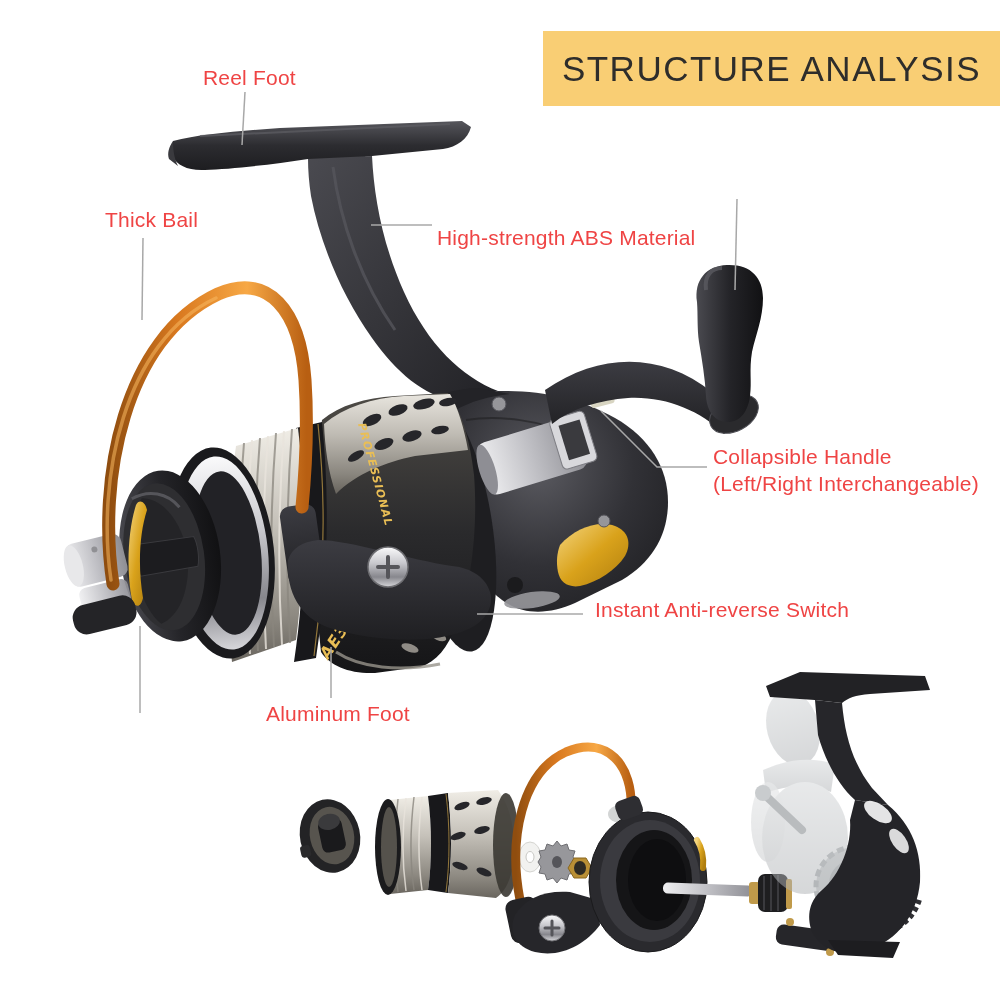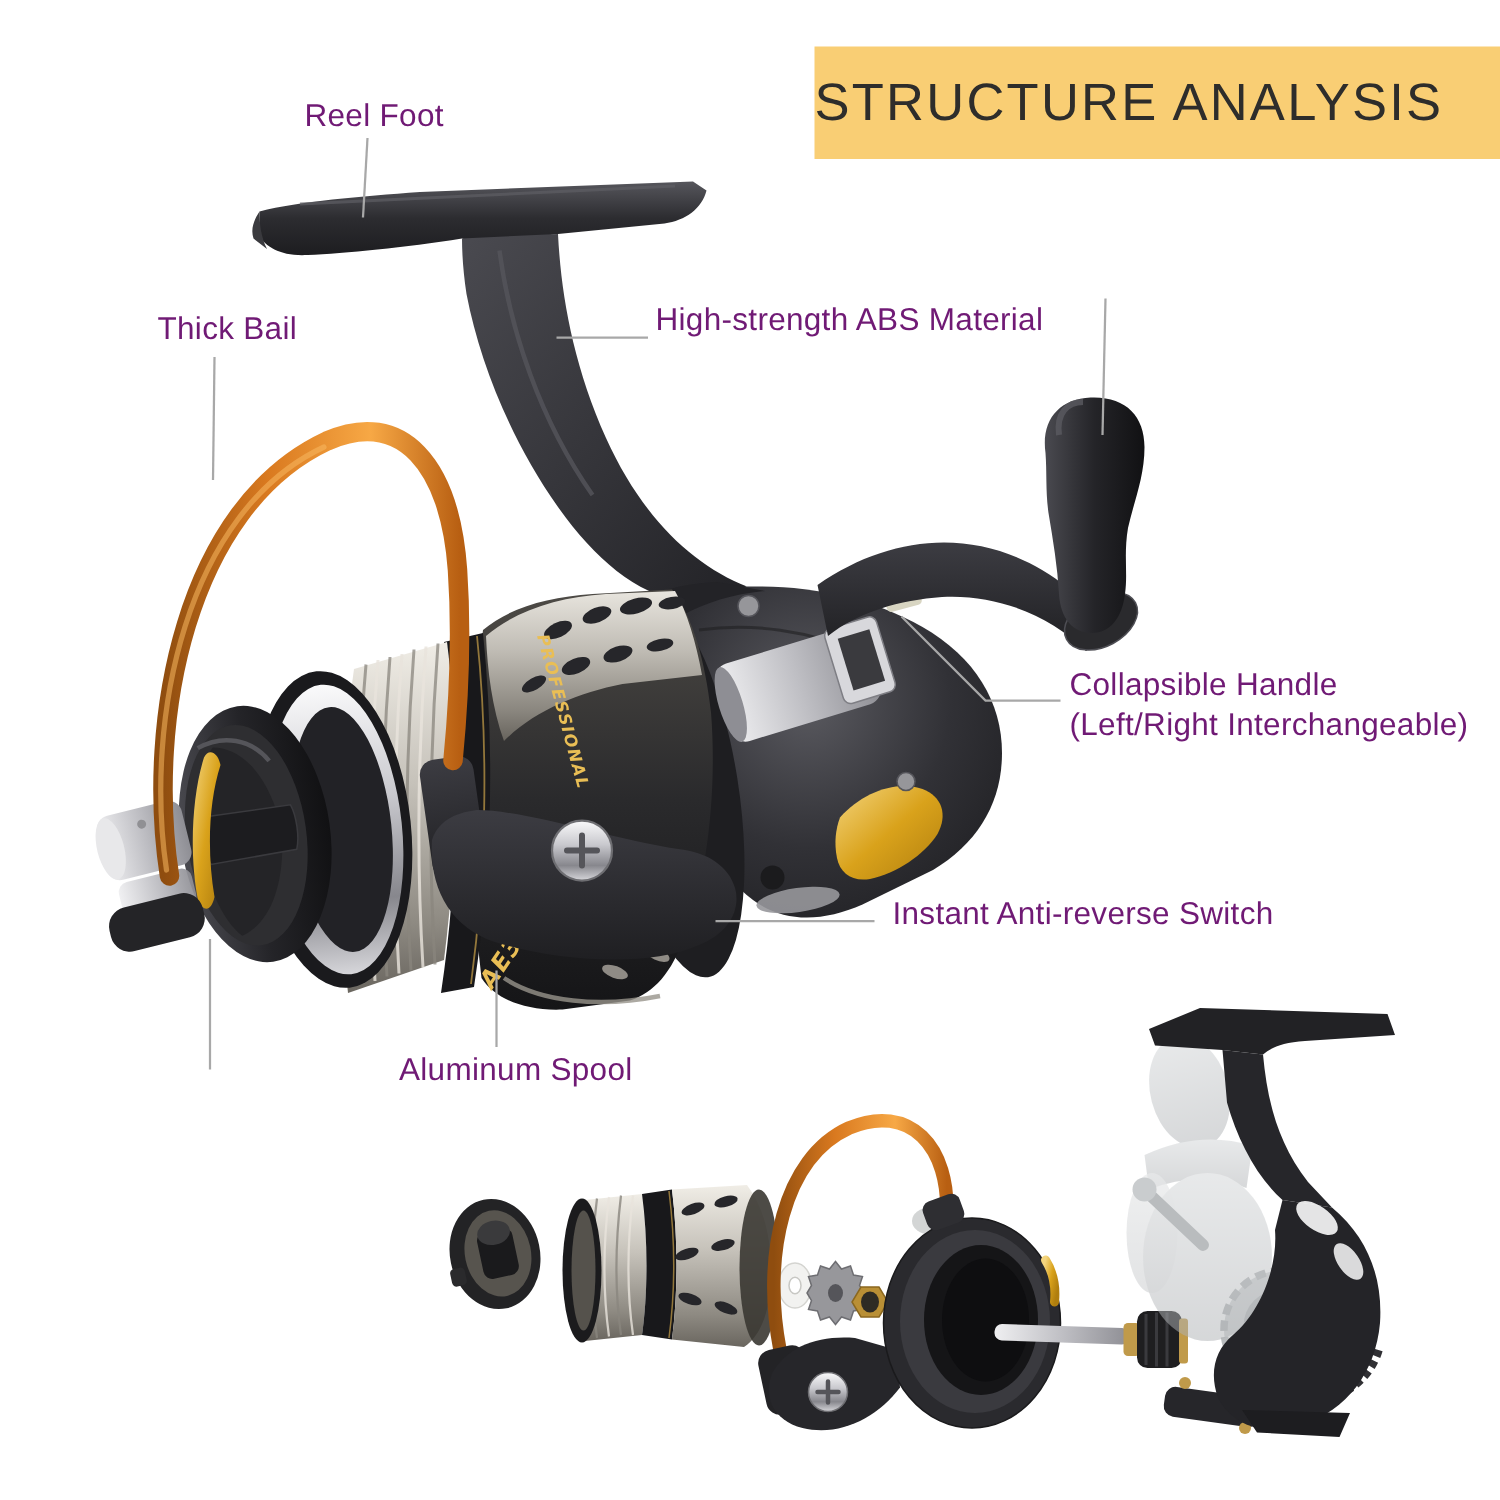--- a/index.html
+++ b/index.html
@@ -1,22 +1,22 @@
 <!DOCTYPE html>
 <html><head>
 <meta charset="utf-8">
 <style>
   html,body{margin:0;padding:0;background:#ffffff;}
   .stage{position:relative;width:1000px;height:1000px;background:#ffffff;overflow:hidden;
          font-family:"Liberation Sans", sans-serif;}
   .scene{position:absolute;left:0;top:0;}
   .banner{position:absolute;left:543px;top:31px;width:457px;height:75px;
-          display:flex;align-items:center;justify-content:flex-start;
+          display:flex;align-items:center;justify-content:center;
           font-size:35px;letter-spacing:1.5px;font-weight:400;}
-  .label{position:absolute;color:#701a75;font-size:21px;letter-spacing:0.2px;white-space:nowrap;}
+  .label{position:absolute;color:#ef4444;font-size:21px;letter-spacing:0.2px;white-space:nowrap;}
   .label.two-line div{line-height:27px;}
 </style>
 </head>
 <body>
 
 <div class="stage">
 
   <svg class="scene" width="1000" height="1000" viewBox="0 0 1000 1000">
     <defs>
       <linearGradient id="gBody" x1="0" y1="0" x2="0" y2="1">
@@ -335,21 +335,21 @@
       <polyline points="140,626 140,713"></polyline>
     </g>
   </svg>
 
   <div class="banner" style="background: rgb(249, 206, 116); color: rgb(46, 45, 43);">
     <span>STRUCTURE ANALYSIS</span>
   </div>
 
   <div class="label" style="left:203px;top:66px">Reel Foot</div>
   <div class="label" style="left:105px;top:208px">Thick Bail</div>
-  <div class="label" style="left:437px;top:202px">High-strength ABS Material</div>
+  <div class="label" style="left:437px;top:226px">High-strength ABS Material</div>
   <div class="label two-line" style="left:713px;top:443px">
     <div>Collapsible Handle</div>
     <div>(Left/Right Interchangeable)</div>
   </div>
   <div class="label" style="left:595px;top:598px">Instant Anti-reverse Switch</div>
-  <div class="label" style="left:266px;top:702px">Aluminum Spool</div>
+  <div class="label" style="left:266px;top:702px">Aluminum Foot</div>
 
 </div>
 
 </body></html>

